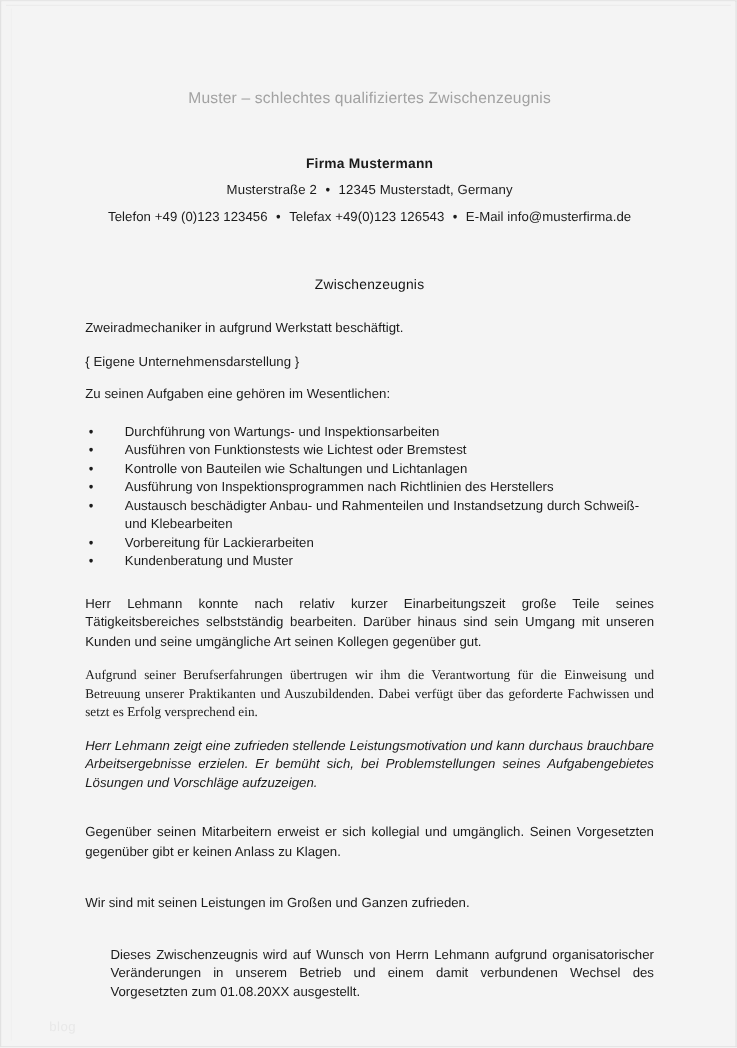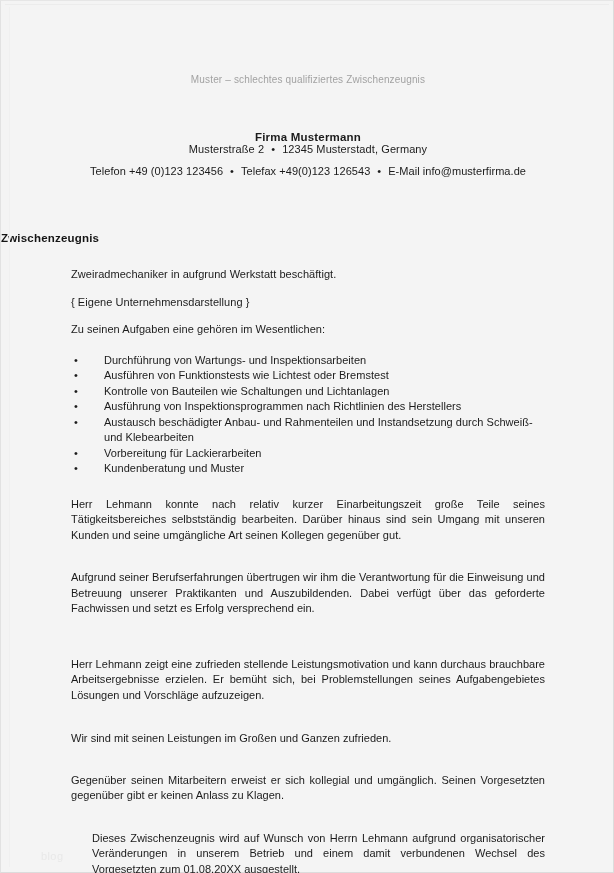--- a/index.html
+++ b/index.html
@@ -42,60 +42,62 @@
     background: #f0f0f0;
     pointer-events: none;
   }
 
   .doc-header {
     position: absolute;
     top: 73px;
     left: 0;
     width: 614px;
     text-align: center;
-    font-size: 10px;
+    font-size: 13px;
     color: #a2a2a2;
     letter-spacing: 0.15px;
   }
 
   .letterhead {
     position: absolute;
     top: 130px;
     left: 0;
     width: 614px;
     text-align: center;
     color: #1b1b1b;
   }
   .company-name {
     font-size: 11.5px;
     font-weight: bold;
     letter-spacing: 0.2px;
   }
   .company-address {
     font-size: 11px;
+    margin-top: 10px;
     letter-spacing: 0.1px;
   }
   .company-contact {
     font-size: 11px;
     margin-top: 10px;
     letter-spacing: 0.05px;
   }
   .sep-dot {
     display: inline-block;
     padding: 0 7px;
     font-size: 11px;
   }
 
   .doc-title {
     position: absolute;
     top: 231px;
     left: 0;
     width: 614px;
+    text-align: center;
     font-size: 11.5px;
-    font-weight: bold;
+    font-weight: normal;
     color: #151515;
     letter-spacing: 0.2px;
   }
 
   .body-area {
     position: absolute;
     top: 266px;
     left: 70px;
     width: 474px;
     color: #1b1b1b;
@@ -127,22 +129,22 @@
     font-size: 11px;
     line-height: 15.5px;
   }
 
   .para {
     text-align: justify;
     letter-spacing: 0.02px;
     line-height: 15.5px;
   }
   .p1 { margin-top: 20px; }
-  .p2 { margin-top: 27px; }
-  .p3 { margin-top: 40px; }
+  .p2 { margin-top: 13px; font-family: Liberation Serif, serif; }
+  .p3 { margin-top: 12px; font-style: italic; }
   .p4 { margin-top: 28px; }
   .p5 { margin-top: 26px; }
   .p6 { margin-top: 27px; margin-left: 21px; }
 
   .watermark {
     position: absolute;
     left: 40px;
     top: 849px;
     font-size: 11px;
     color: #e8e8e8;
@@ -203,21 +205,21 @@
       </li>
       <li>
         <span class="bullet-dot">•</span>
         <span>Kundenberatung und Muster</span>
       </li>
     </ul>
 
     <p class="para p1">Herr Lehmann konnte nach relativ kurzer Einarbeitungszeit große Teile seines Tätigkeitsbereiches selbstständig bearbeiten. Darüber hinaus sind sein Umgang mit unseren Kunden und seine umgängliche Art seinen Kollegen gegenüber gut.</p>
     <p class="para p2">Aufgrund seiner Berufserfahrungen übertrugen wir ihm die Verantwortung für die Einweisung und Betreuung unserer Praktikanten und Auszubildenden. Dabei verfügt über das geforderte Fachwissen und setzt es Erfolg versprechend ein.</p>
     <p class="para p3">Herr Lehmann zeigt eine zufrieden stellende Leistungsmotivation und kann durchaus brauchbare Arbeitsergebnisse erzielen. Er bemüht sich, bei Problemstellungen seines Aufgabengebietes Lösungen und Vorschläge aufzuzeigen.</p>
+    <p class="para p5">Gegenüber seinen Mitarbeitern erweist er sich kollegial und umgänglich. Seinen Vorgesetzten gegenüber gibt er keinen Anlass zu Klagen.</p>
     <p class="para p4">Wir sind mit seinen Leistungen im Großen und Ganzen zufrieden.</p>
-    <p class="para p5">Gegenüber seinen Mitarbeitern erweist er sich kollegial und umgänglich. Seinen Vorgesetzten gegenüber gibt er keinen Anlass zu Klagen.</p>
     <p class="para p6">Dieses Zwischenzeugnis wird auf Wunsch von Herrn Lehmann aufgrund organisatorischer Veränderungen in unserem Betrieb und einem damit verbundenen Wechsel des Vorgesetzten zum 01.08.20XX ausgestellt.</p>
 
   </div>
 
   <div class="watermark">blog</div>
 
 </div>
 
 </body></html>

